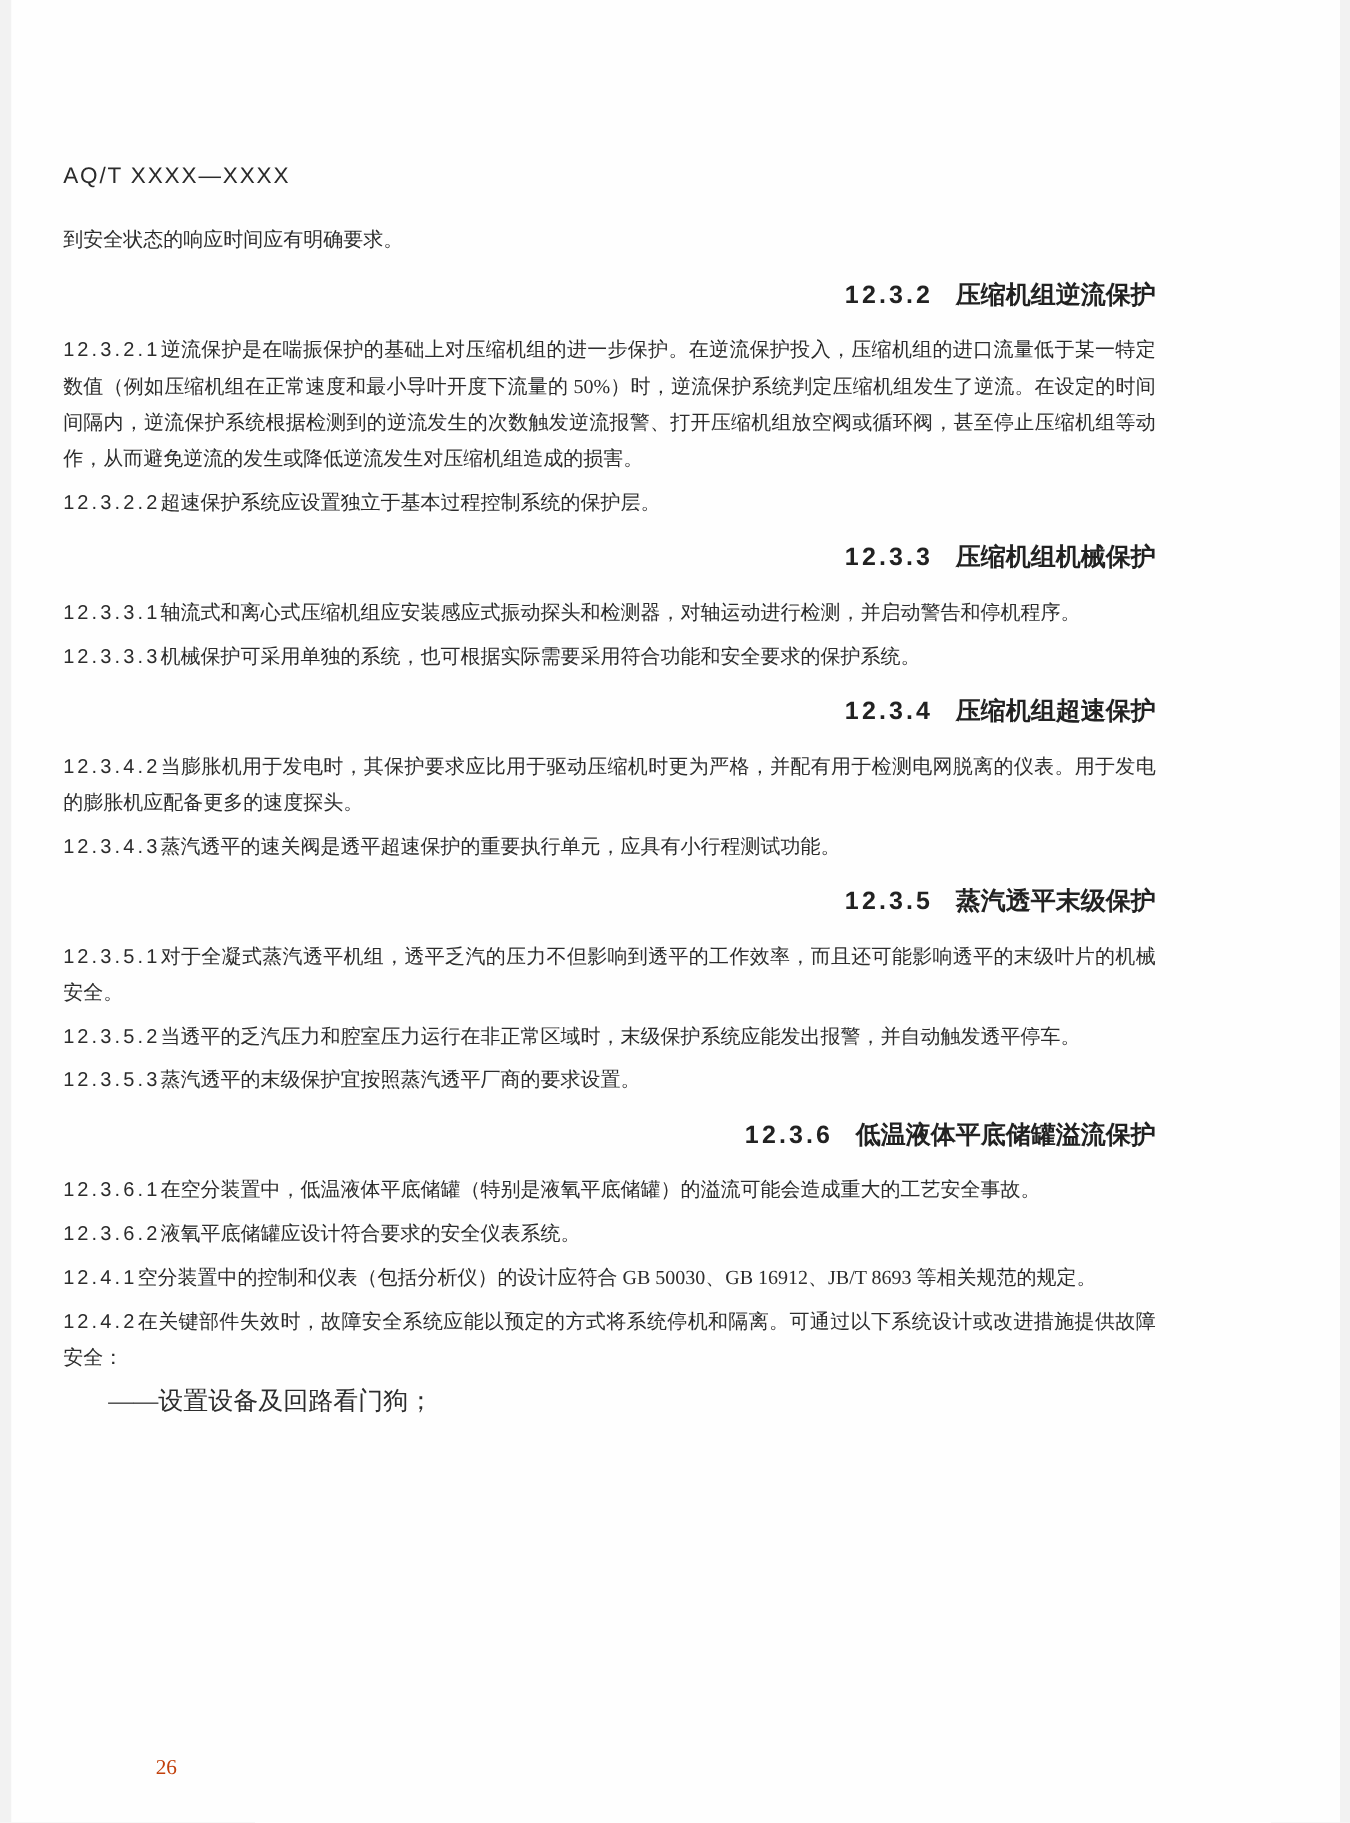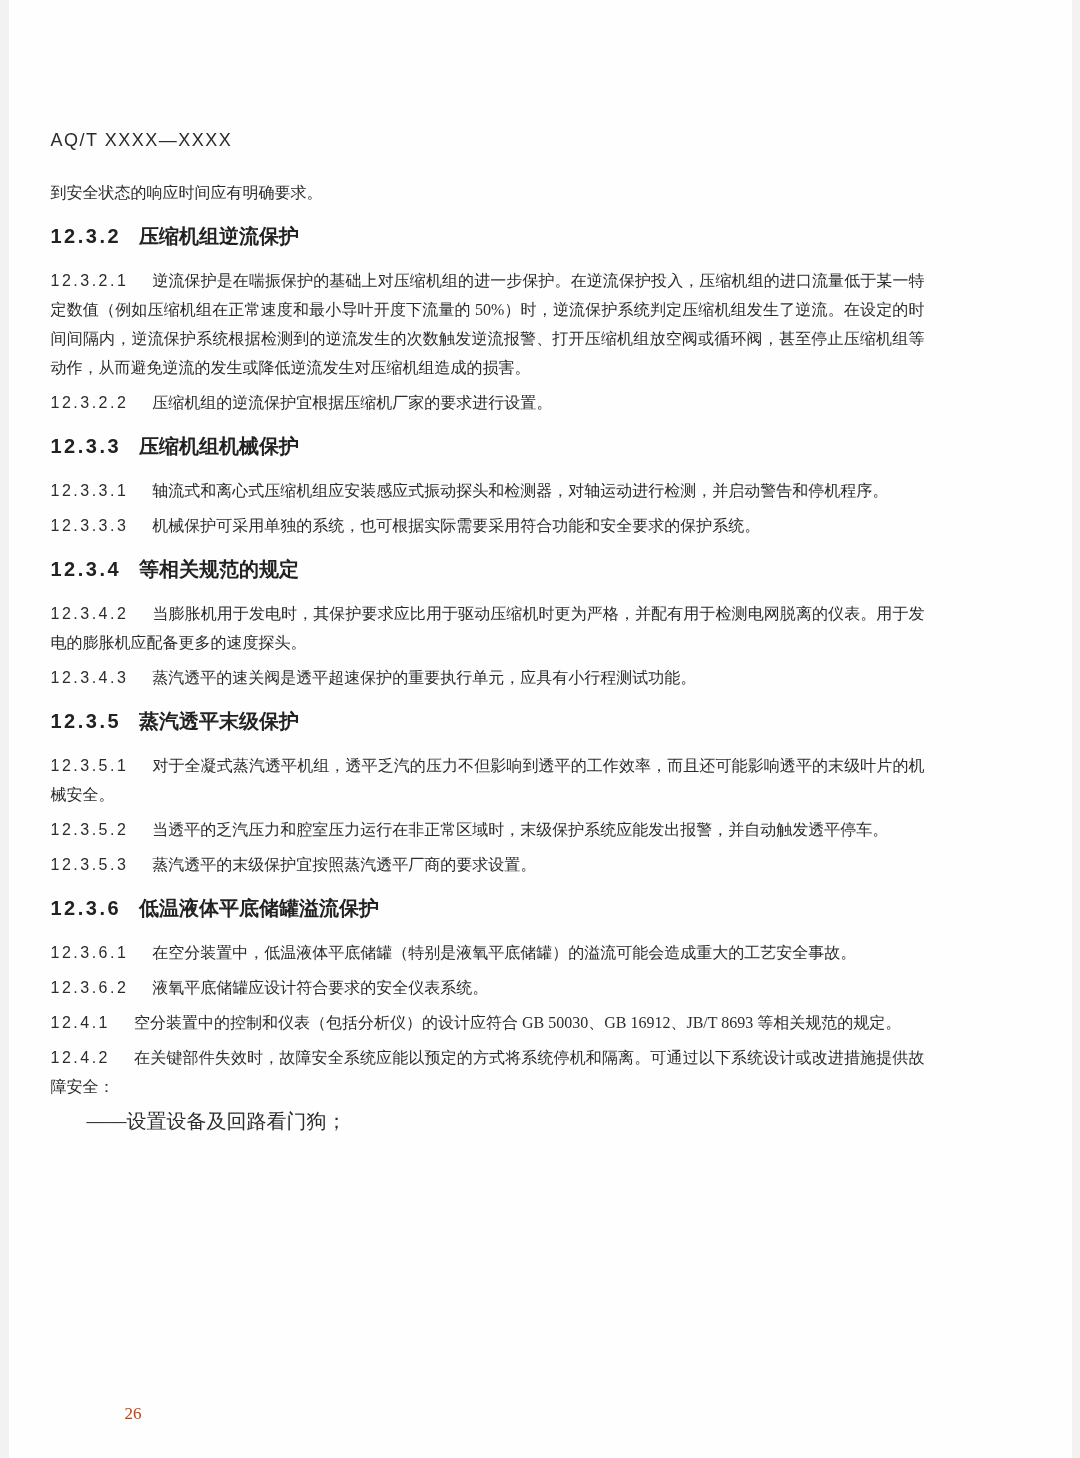--- a/index.html
+++ b/index.html
@@ -30,25 +30,26 @@
     text-align: justify;
     margin: 0 0 6px 0;
   }
   .heading {
     font-family: "Liberation Sans", "DejaVu Sans", sans-serif;
     font-size: 20px;
     line-height: 29px;
     font-weight: 700;
     color: #222222;
     margin: 15px 0 15px 0;
+    text-align: right;
   }
   .num {
     font-family: "Liberation Sans", "DejaVu Sans", sans-serif;
     letter-spacing: 2.5px;
-    margin-right: 24px;
+    margin-right: 0;
     white-space: nowrap;
   }
   .heading .num { margin-right: 18px; }
   .dash {
     font-size: 20px;
     line-height: 29px;
     margin: 0 0 0 36px;
     text-align: left;
   }
   .page-number {
@@ -63,25 +64,25 @@
 </head>
 <body>
 
 <div class="page">
   <div class="doc-header">AQ/T XXXX—XXXX</div>
 
   <div class="content">
       <p class="para"><span>到安全状态的响应时间应有明确要求。</span></p>
       <h3 class="heading"><span class="num">12.3.2</span><span>压缩机组逆流保护</span></h3>
       <p class="para"><span class="num">12.3.2.1</span><span>逆流保护是在喘振保护的基础上对压缩机组的进一步保护。在逆流保护投入，压缩机组的进口流量低于某一特定数值（例如压缩机组在正常速度和最小导叶开度下流量的 50%）时，逆流保护系统判定压缩机组发生了逆流。在设定的时间间隔内，逆流保护系统根据检测到的逆流发生的次数触发逆流报警、打开压缩机组放空阀或循环阀，甚至停止压缩机组等动作，从而避免逆流的发生或降低逆流发生对压缩机组造成的损害。</span></p>
-      <p class="para"><span class="num">12.3.2.2</span><span>压缩机组的逆流保护宜根据压缩机厂家的要求进行设置。</span></p>
+      <p class="para"><span class="num">12.3.2.2</span><span>超速保护系统应设置独立于基本过程控制系统的保护层。</span></p>
       <h3 class="heading"><span class="num">12.3.3</span><span>压缩机组机械保护</span></h3>
       <p class="para"><span class="num">12.3.3.1</span><span>轴流式和离心式压缩机组应安装感应式振动探头和检测器，对轴运动进行检测，并启动警告和停机程序。</span></p>
       <p class="para"><span class="num">12.3.3.3</span><span>机械保护可采用单独的系统，也可根据实际需要采用符合功能和安全要求的保护系统。</span></p>
-      <h3 class="heading"><span class="num">12.3.4</span><span>等相关规范的规定</span></h3>
+      <h3 class="heading"><span class="num">12.3.4</span><span>压缩机组超速保护</span></h3>
       <p class="para"><span class="num">12.3.4.2</span><span>当膨胀机用于发电时，其保护要求应比用于驱动压缩机时更为严格，并配有用于检测电网脱离的仪表。用于发电的膨胀机应配备更多的速度探头。</span></p>
       <p class="para"><span class="num">12.3.4.3</span><span>蒸汽透平的速关阀是透平超速保护的重要执行单元，应具有小行程测试功能。</span></p>
       <h3 class="heading"><span class="num">12.3.5</span><span>蒸汽透平末级保护</span></h3>
       <p class="para"><span class="num">12.3.5.1</span><span>对于全凝式蒸汽透平机组，透平乏汽的压力不但影响到透平的工作效率，而且还可能影响透平的末级叶片的机械安全。</span></p>
       <p class="para"><span class="num">12.3.5.2</span><span>当透平的乏汽压力和腔室压力运行在非正常区域时，末级保护系统应能发出报警，并自动触发透平停车。</span></p>
       <p class="para"><span class="num">12.3.5.3</span><span>蒸汽透平的末级保护宜按照蒸汽透平厂商的要求设置。</span></p>
       <h3 class="heading"><span class="num">12.3.6</span><span>低温液体平底储罐溢流保护</span></h3>
       <p class="para"><span class="num">12.3.6.1</span><span>在空分装置中，低温液体平底储罐（特别是液氧平底储罐）的溢流可能会造成重大的工艺安全事故。</span></p>
       <p class="para"><span class="num">12.3.6.2</span><span>液氧平底储罐应设计符合要求的安全仪表系统。</span></p>
       <p class="para"><span class="num">12.4.1</span><span>空分装置中的控制和仪表（包括分析仪）的设计应符合 GB 50030、GB 16912、JB/T 8693 等相关规范的规定。</span></p>

